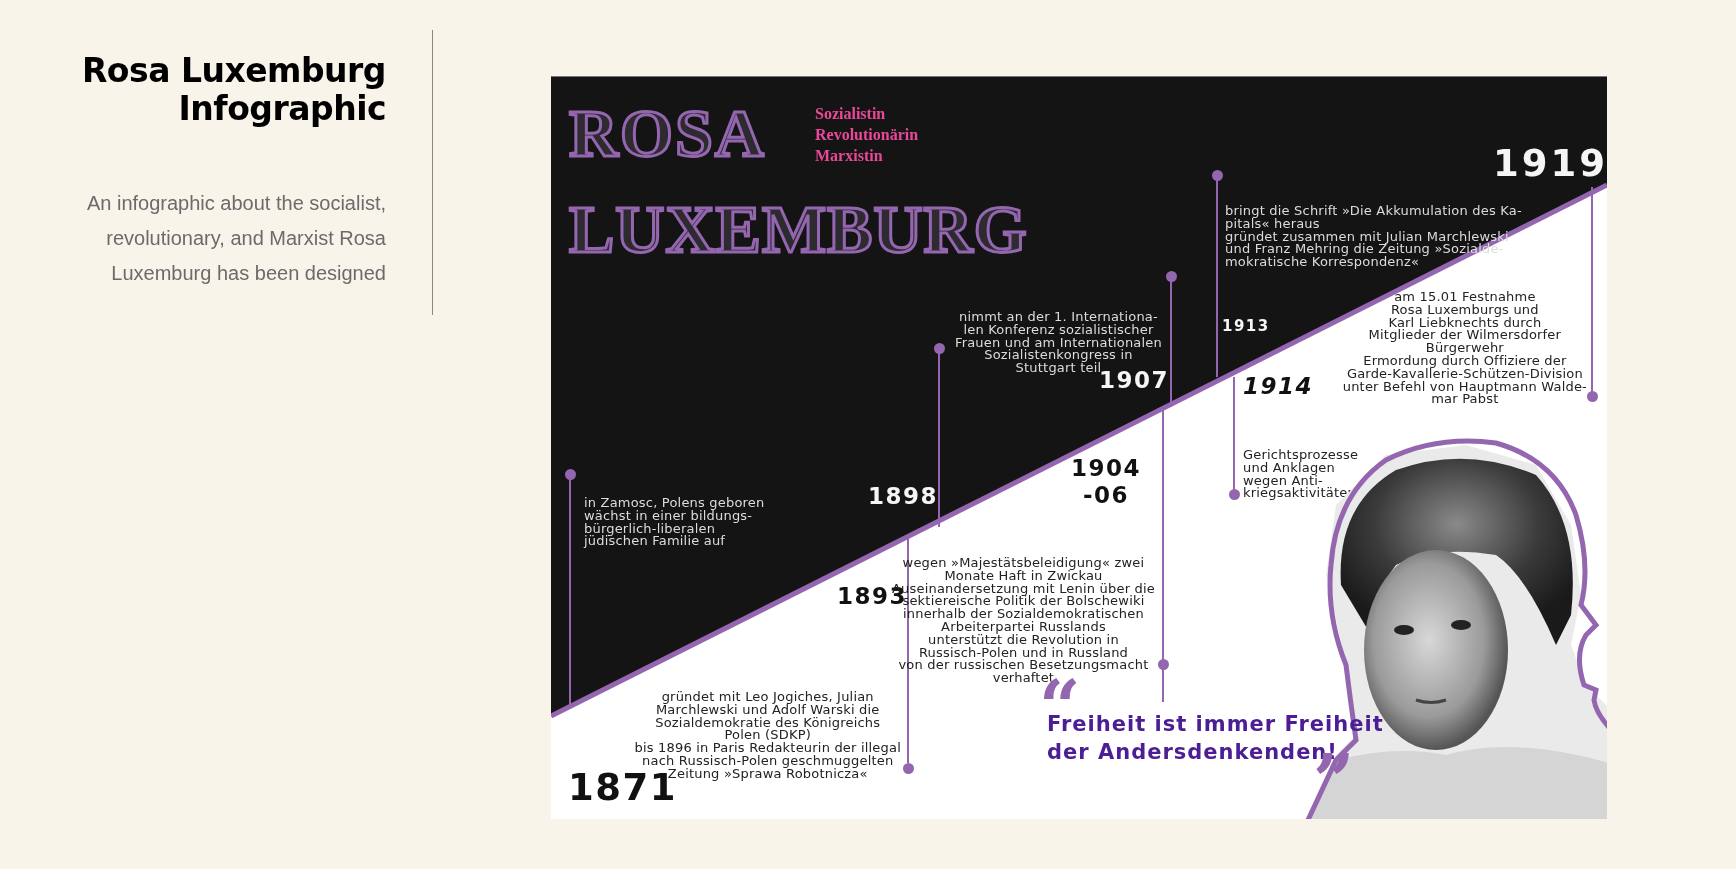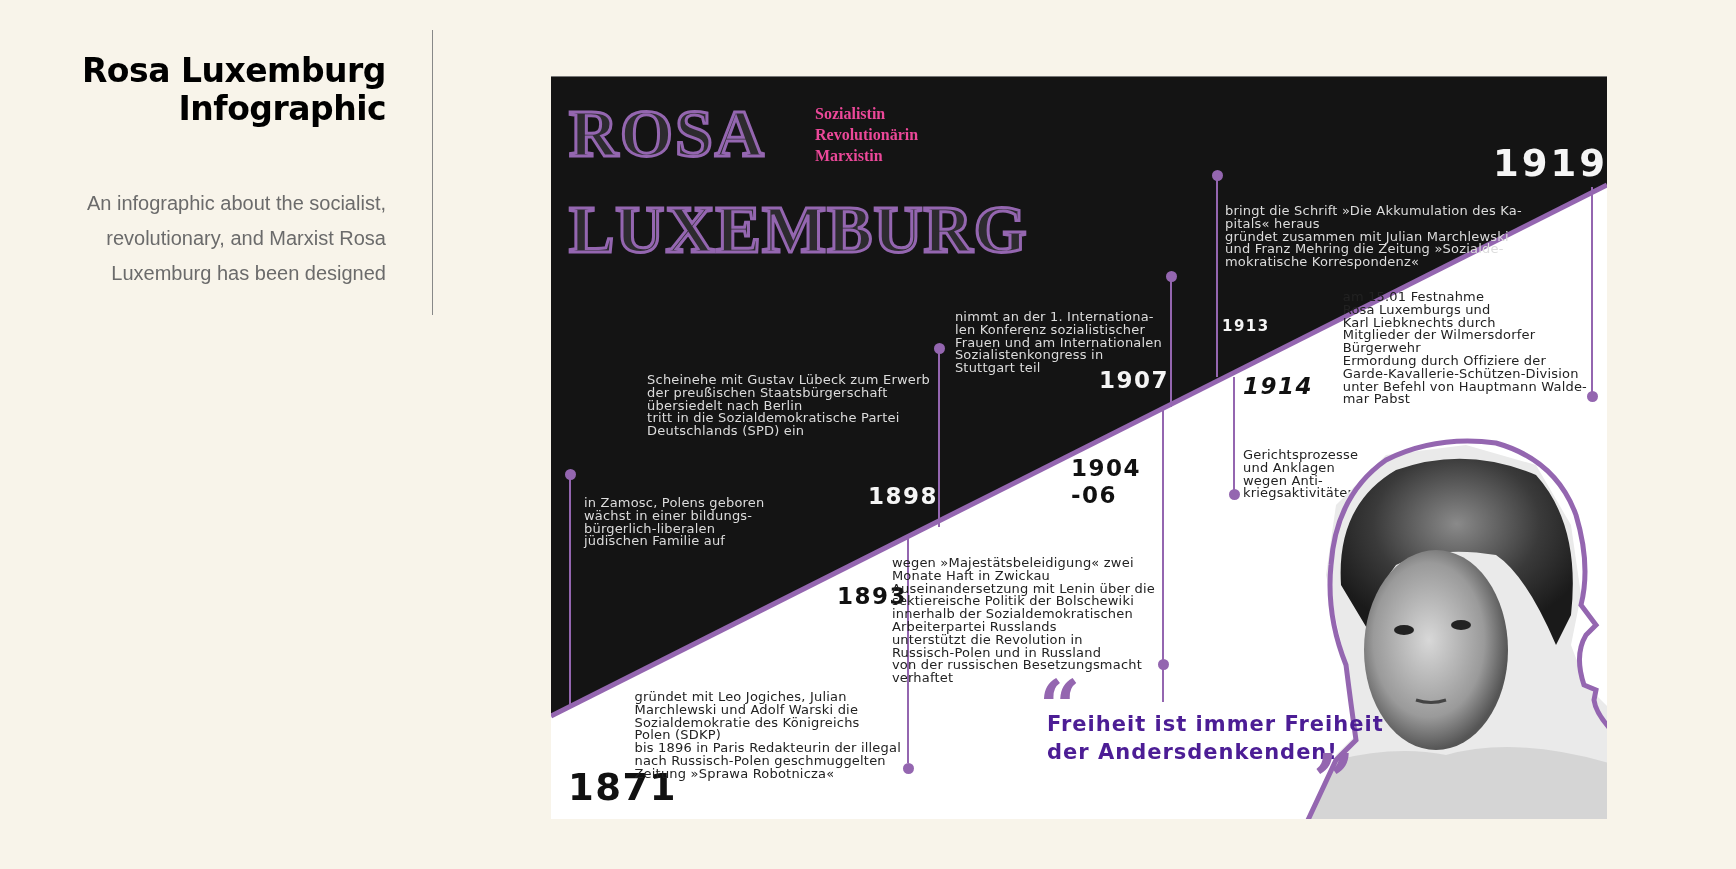--- a/index.html
+++ b/index.html
@@ -28,21 +28,21 @@
   .w-rosa { left: 18px; top: 22px; font-size: 68px; }
   .w-lux { left: 18px; top: 118px; font-size: 68px; letter-spacing: 1px; }
   .roles { position: absolute; left: 264px; top: 26px; color: #ec4899; font-family: Liberation Serif, serif; font-weight: bold; font-size: 16px; line-height: 21px; }
 
   .year { position: absolute; font-family: "DejaVu Sans", sans-serif; font-weight: bold; letter-spacing: 1.5px; line-height: 1; }
   .year.light { color: #f5f5f5; }
   .year.dark { color: #111; }
   .txt { position: absolute; font-family: "DejaVu Sans", sans-serif; font-size: 13px; line-height: 12.8px; letter-spacing: 0.2px; white-space: pre; margin-top: 24px; }
   .txt.light { color: #dcdcdc; }
   .txt.dark { color: #222; }
-  .r { text-align: left; }
+  .r { text-align: center; }
 
   .vline { position: absolute; width: 2px; background: #9466b0; }
   .dot { position: absolute; width: 11px; height: 11px; border-radius: 50%; background: #9466b0; }
 
   .quote-mark { position: absolute; font-family: "DejaVu Serif", serif; font-weight: bold; color: #9466b0; font-size: 72px; line-height: 1; }
   .quote { position: absolute; left: 496px; top: 633px; font-family: "DejaVu Sans", sans-serif; font-weight: bold; font-size: 21px; line-height: 28px; color: #4c1d95; letter-spacing: 1px; }
 
   .portrait { position: absolute; left: 745px; top: 338px; width: 320px; height: 420px; }
 </style>
 </head>
@@ -89,25 +89,20 @@
   <div class="txt dark r" style="right:706px; top:590px;">gründet mit Leo Jogiches, Julian
 Marchlewski und Adolf Warski die
 Sozialdemokratie des Königreichs
 Polen (SDKP)
 bis 1896 in Paris Redakteurin der illegal
 nach Russisch-Polen geschmuggelten
 Zeitung »Sprawa Robotnicza«</div>
 
   <div class="vline" style="left:387px; top:275px; height:175px;"></div>
   <div class="dot" style="left:383px; top:266px;"></div>
-  <div class="txt light r" style="right:677px; top:273px;">Scheinehe mit Gustav Lübeck zum Erwerb
-der preußischen Staatsbürgerschaft
-übersiedelt nach Berlin
-tritt in die Sozialdemokratische Partei
-Deutschlands (SPD) ein</div>
   <div class="year light" style="left:317px; top:408px; font-size:23px;">1898</div>
 
   <div class="vline" style="left:611px; top:330px; height:295px;"></div>
   <div class="dot" style="left:607px; top:582px;"></div>
   <div class="year dark r" style="right:466px; top:378px; font-size:23px; line-height:27px;">
     <div>1904</div>
     <div>-06</div>
   </div>
   <div class="txt dark r" style="right:452px; top:456px;">wegen »Majestätsbeleidigung« zwei
 Monate Haft in Zwickau

